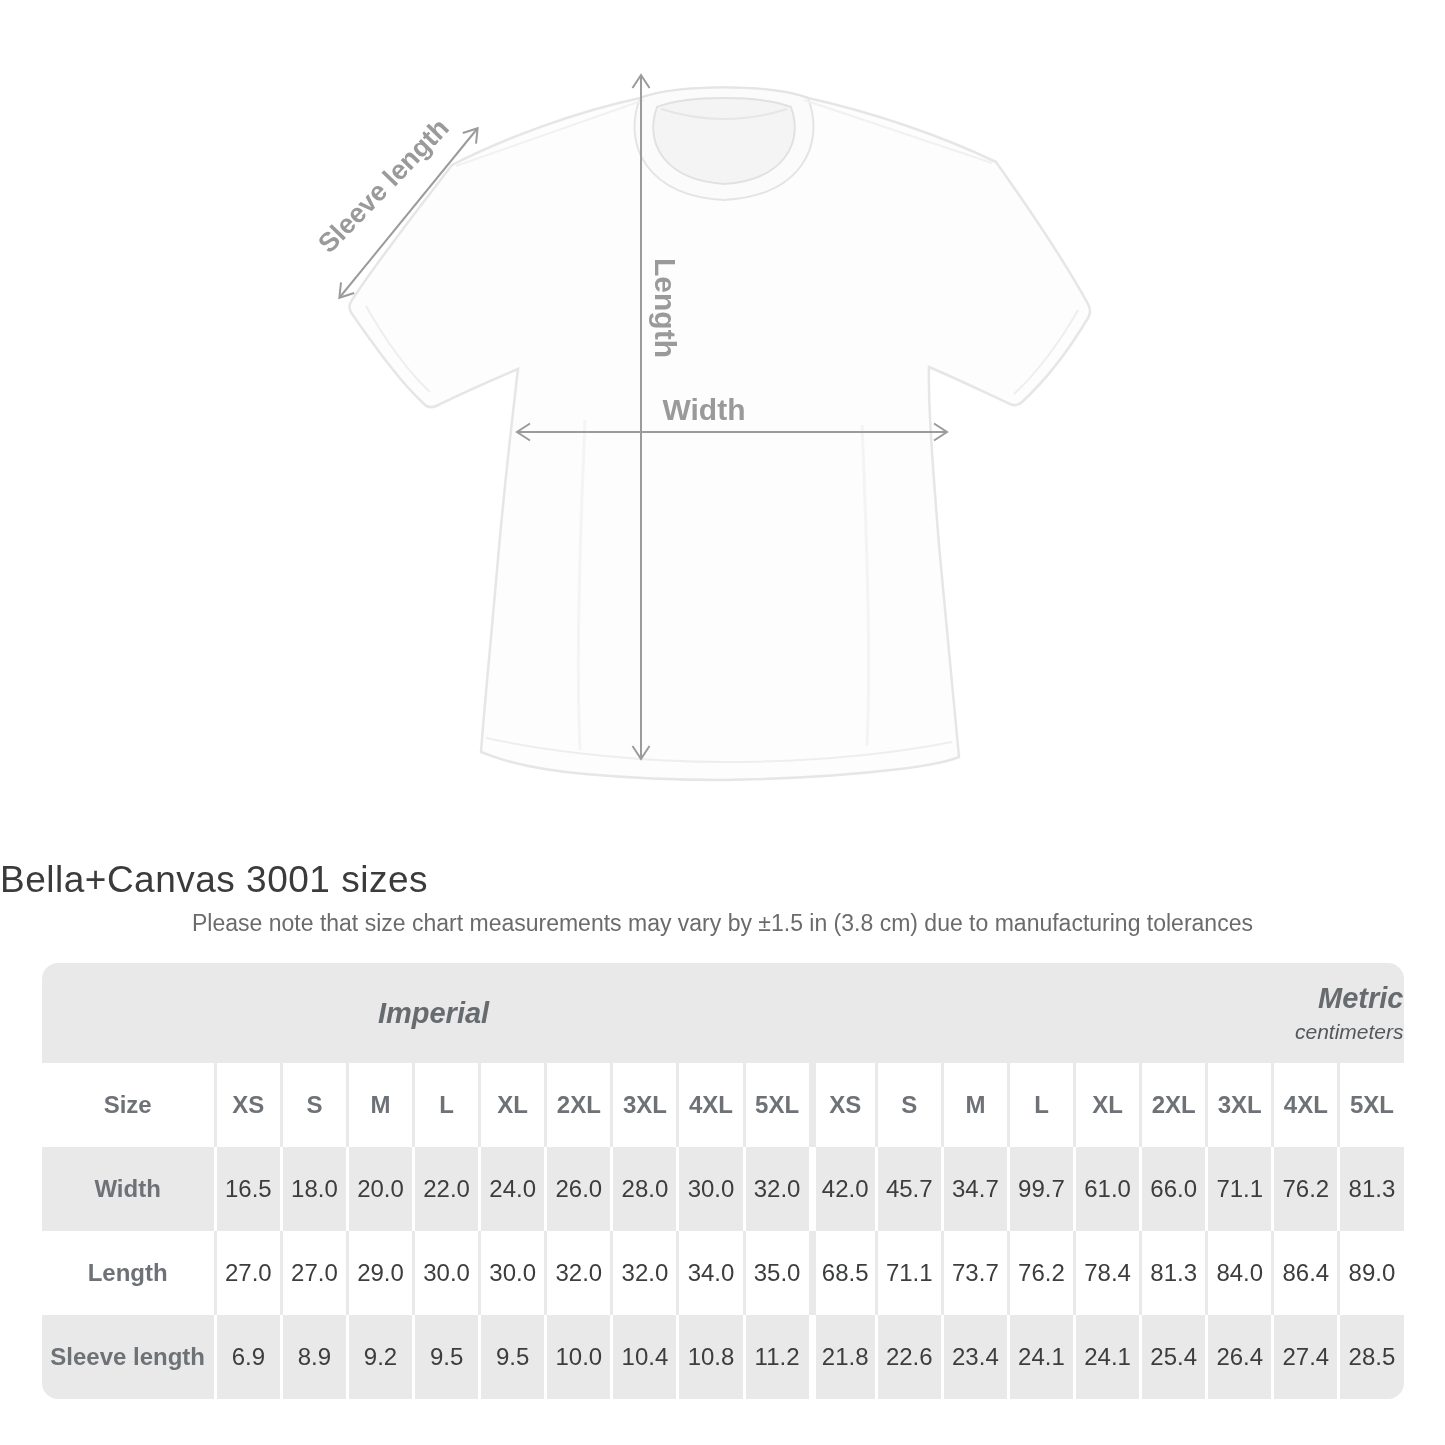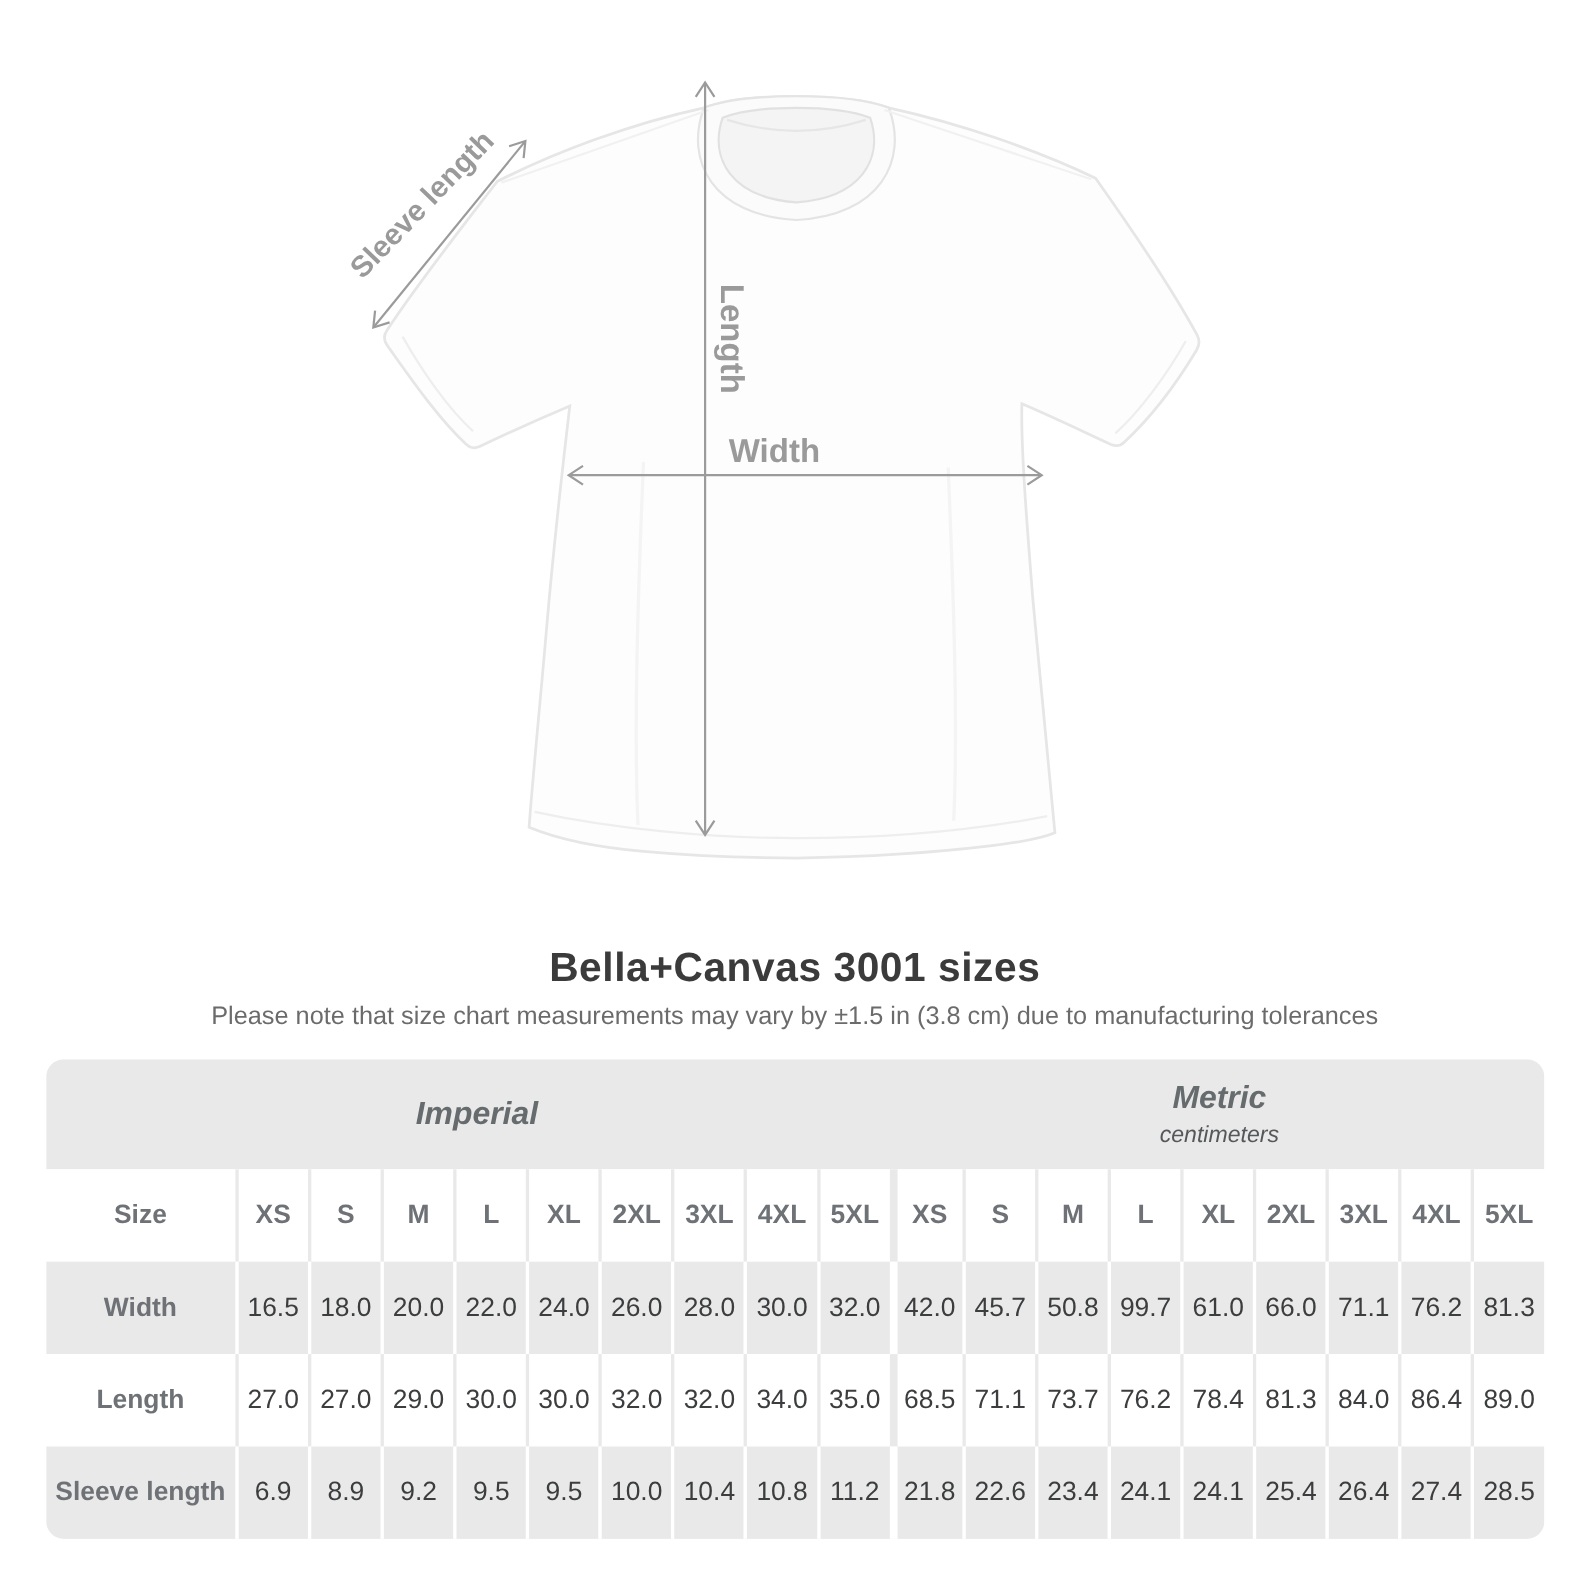--- a/index.html
+++ b/index.html
@@ -6,36 +6,36 @@
   .page{
     width:1445px;height:1445px;background:#ffffff;overflow:hidden;
     font-family:"Liberation Sans","DejaVu Sans",sans-serif;
   }
   
   .diagram{width:1445px;height:845px;}
   .diagram svg{display:block;}
   .dim-label{font-family:"Liberation Sans","DejaVu Sans",sans-serif;font-weight:bold;fill:#9a9a9a;}
   
   .title{
-    text-align:center;font-size:37px;font-weight:bold;color:#3b3b3b;
+    font-size:37px;font-weight:normal;color:#3b3b3b;
     margin:14px 0 9px 0;letter-spacing:0.5px;
   }
   .subtitle{
     text-align:center;font-size:23px;color:#6b6b6b;margin:0 0 26px 0;
   }
   
   .size-card{
     width:1362px;margin:0 auto;border-radius:16px;overflow:hidden;
   }
   .units-band{
     height:100px;background:#e9e9e9;display:flex;align-items:center;
   }
   .unit-group{text-align:center;}
   .unit-group.left{width:56.3%;padding-left:12px;}
-  .unit-group.right{width:43.7%;}
+  .unit-group.right{width:43.7%;text-align:right;}
   .unit-name{font-size:29px;font-weight:bold;font-style:italic;color:#666b6e;}
   .unit-sub{font-size:21px;font-style:italic;color:#55585b;margin-top:5px;}
   .grid{
     display:grid;
     grid-template-columns:12.65% repeat(18, 1fr);
   }
   .c{
     box-sizing:border-box;height:84px;
     display:flex;align-items:center;justify-content:center;
     font-size:24px;color:#3c3d3e;background:#ffffff;
@@ -160,21 +160,21 @@
       <div class="c g">18.0</div>
       <div class="c g">20.0</div>
       <div class="c g">22.0</div>
       <div class="c g">24.0</div>
       <div class="c g">26.0</div>
       <div class="c g">28.0</div>
       <div class="c g">30.0</div>
       <div class="c g">32.0</div>
       <div class="c g msep">42.0</div>
       <div class="c g">45.7</div>
-      <div class="c g">50.8</div>
+      <div class="c g">34.7</div>
       <div class="c g">99.7</div>
       <div class="c g">61.0</div>
       <div class="c g">66.0</div>
       <div class="c g">71.1</div>
       <div class="c g">76.2</div>
       <div class="c g">81.3</div>
 
       <div class="c lbl first">Length</div>
       <div class="c">27.0</div>
       <div class="c">27.0</div>

